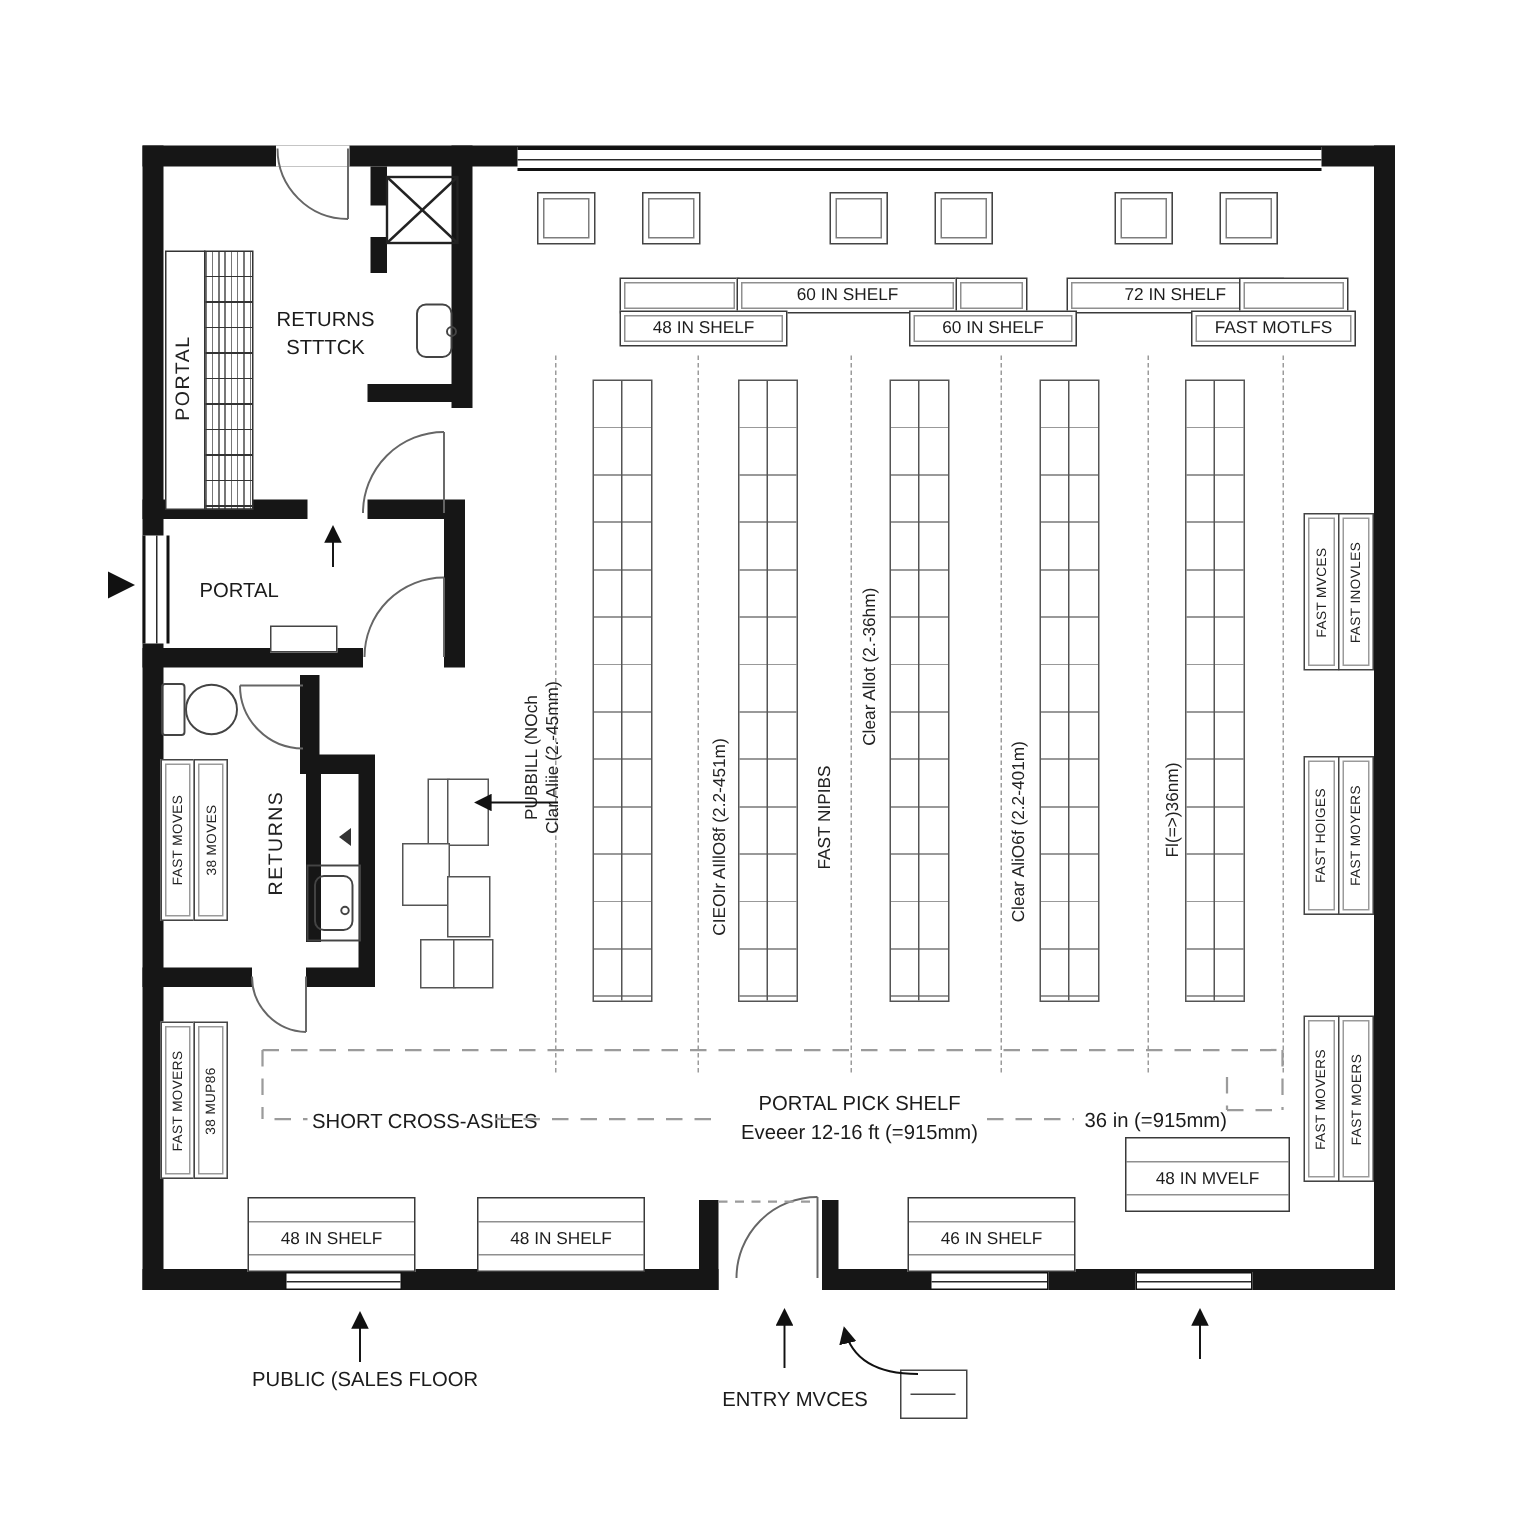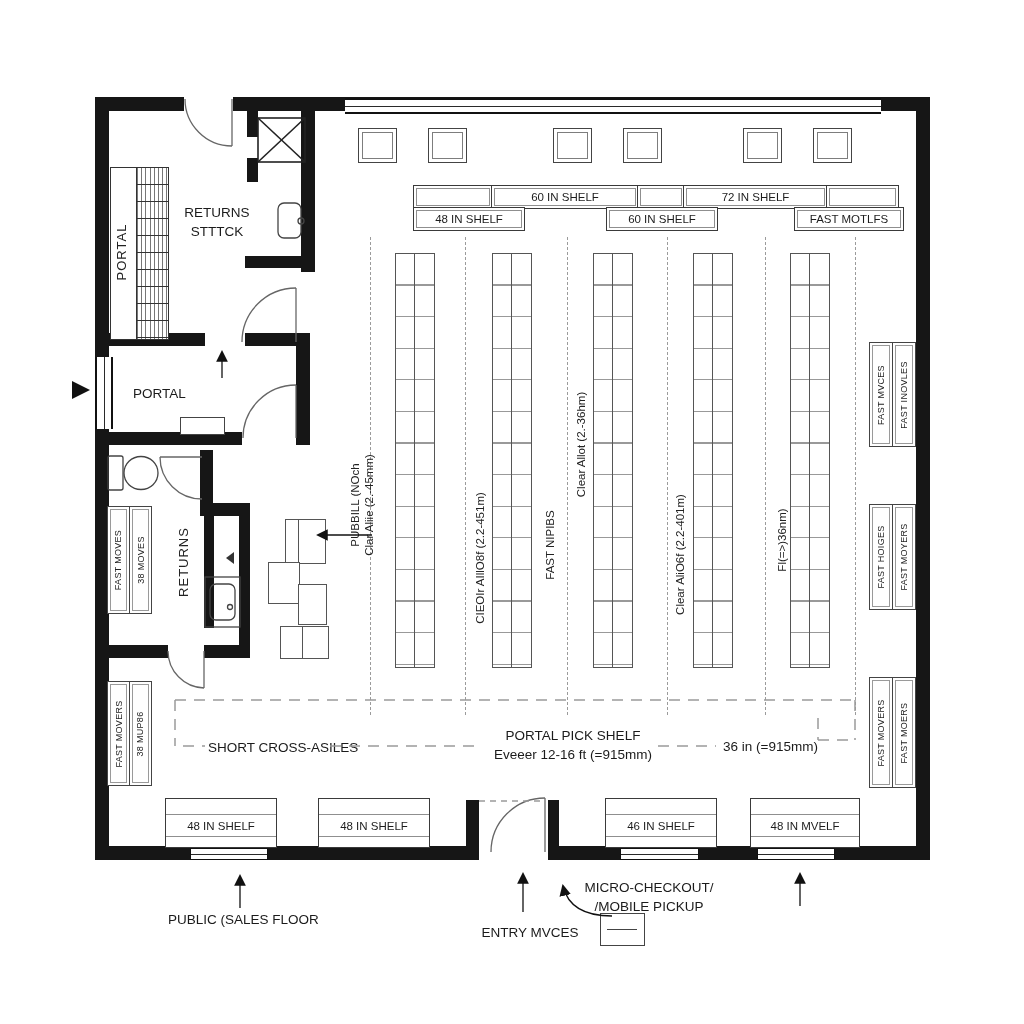--- a/index.html
+++ b/index.html
@@ -113,21 +113,21 @@
 
   <div class="shelf" style="left:413px;top:185px;width:78px;height:22px">
       <span></span>
     </div>
   <div class="shelf" style="left:491px;top:185px;width:146px;height:22px">
       <span>60 IN SHELF</span>
     </div>
   <div class="shelf" style="left:637px;top:185px;width:46px;height:22px">
       <span></span>
     </div>
-  <div class="shelf" style="left:683px;top:185px;width:143px;height:22px">
+  <div class="shelf" style="left:711px;top:185px;width:143px;height:22px">
       <span>72 IN SHELF</span>
     </div>
   <div class="shelf" style="left:826px;top:185px;width:71px;height:22px">
       <span></span>
     </div>
   <div class="shelf" style="left:413px;top:207px;width:110px;height:22px">
       <span>48 IN SHELF</span>
     </div>
   <div class="shelf" style="left:606px;top:207px;width:110px;height:22px">
       <span>60 IN SHELF</span>
@@ -203,21 +203,21 @@
 
   <div class="bshelf" style="left:165px;top:798px;width:110px">
       <span>48 IN SHELF</span>
     </div>
   <div class="bshelf" style="left:318px;top:798px;width:110px">
       <span>48 IN SHELF</span>
     </div>
   <div class="bshelf" style="left:605px;top:798px;width:110px">
       <span>46 IN SHELF</span>
     </div>
-  <div class="bshelf" style="left:750px;top:798px;width:108px">
+  <div class="bshelf" style="left:750px;top:758px;width:108px">
       <span>48 IN MVELF</span>
     </div>
 
   <div class="box" style="left:600px;top:913px;width:43px;height:31px;border-color:#444;
               background:linear-gradient(#444,#444) 50% 50%/70% 1.2px no-repeat,#fff"></div>
 
   <div class="note" style="left:208px;top:738px;width:160px;text-align:left">
     <span>SHORT CROSS-ASILES</span>
   </div>
   <div class="note" style="left:478px;top:726px;width:190px">
@@ -226,24 +226,20 @@
   </div>
   <div class="note" style="left:718px;top:737px;width:105px">
     <span>36 in (=915mm)</span>
   </div>
 
   <div class="note" style="left:168px;top:910px;width:150px">
     <span>PUBLIC (SALES FLOOR</span>
   </div>
   <div class="note" style="left:470px;top:923px;width:120px">
     <span>ENTRY MVCES</span>
-  </div>
-  <div class="note" style="left:573px;top:878px;width:152px">
-    <div>MICRO-CHECKOUT/</div>
-    <div>/MOBILE PICKUP</div>
   </div>
 
   <svg width="1024" height="1024" viewBox="0 0 1024 1024">
     <defs>
       <marker id="ah" markerWidth="9" markerHeight="9" refX="7.5" refY="4.5" orient="auto">
         <path d="M0,0 L9,4.5 L0,9 z" fill="#111"></path>
       </marker>
     </defs>
 
     <g stroke="#222" fill="none" stroke-width="1.6">

